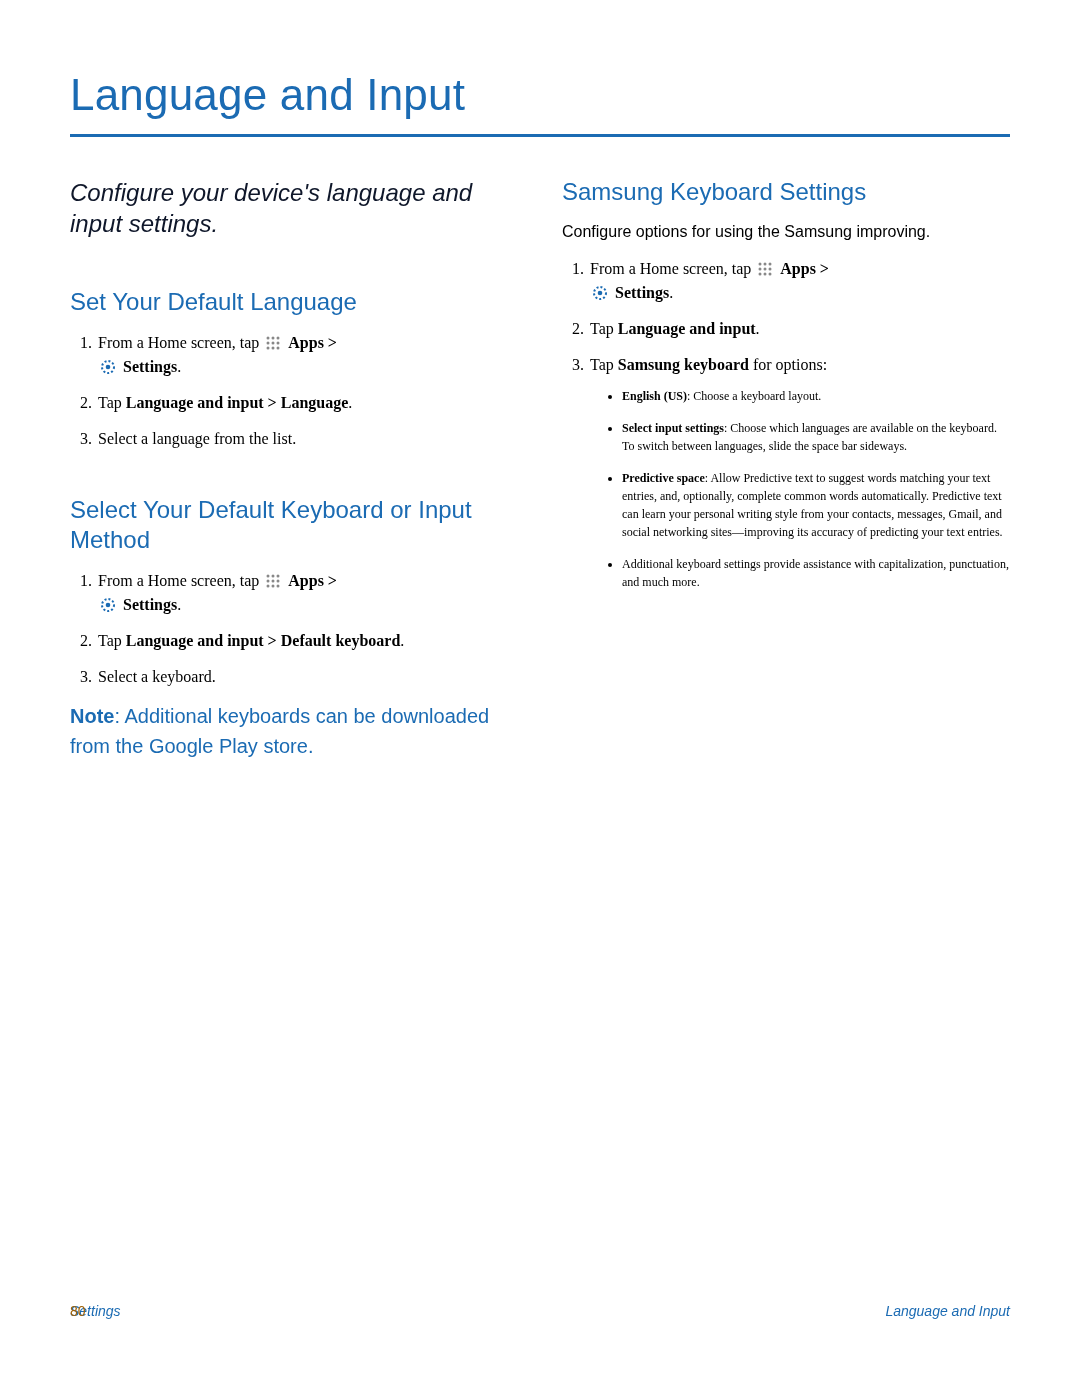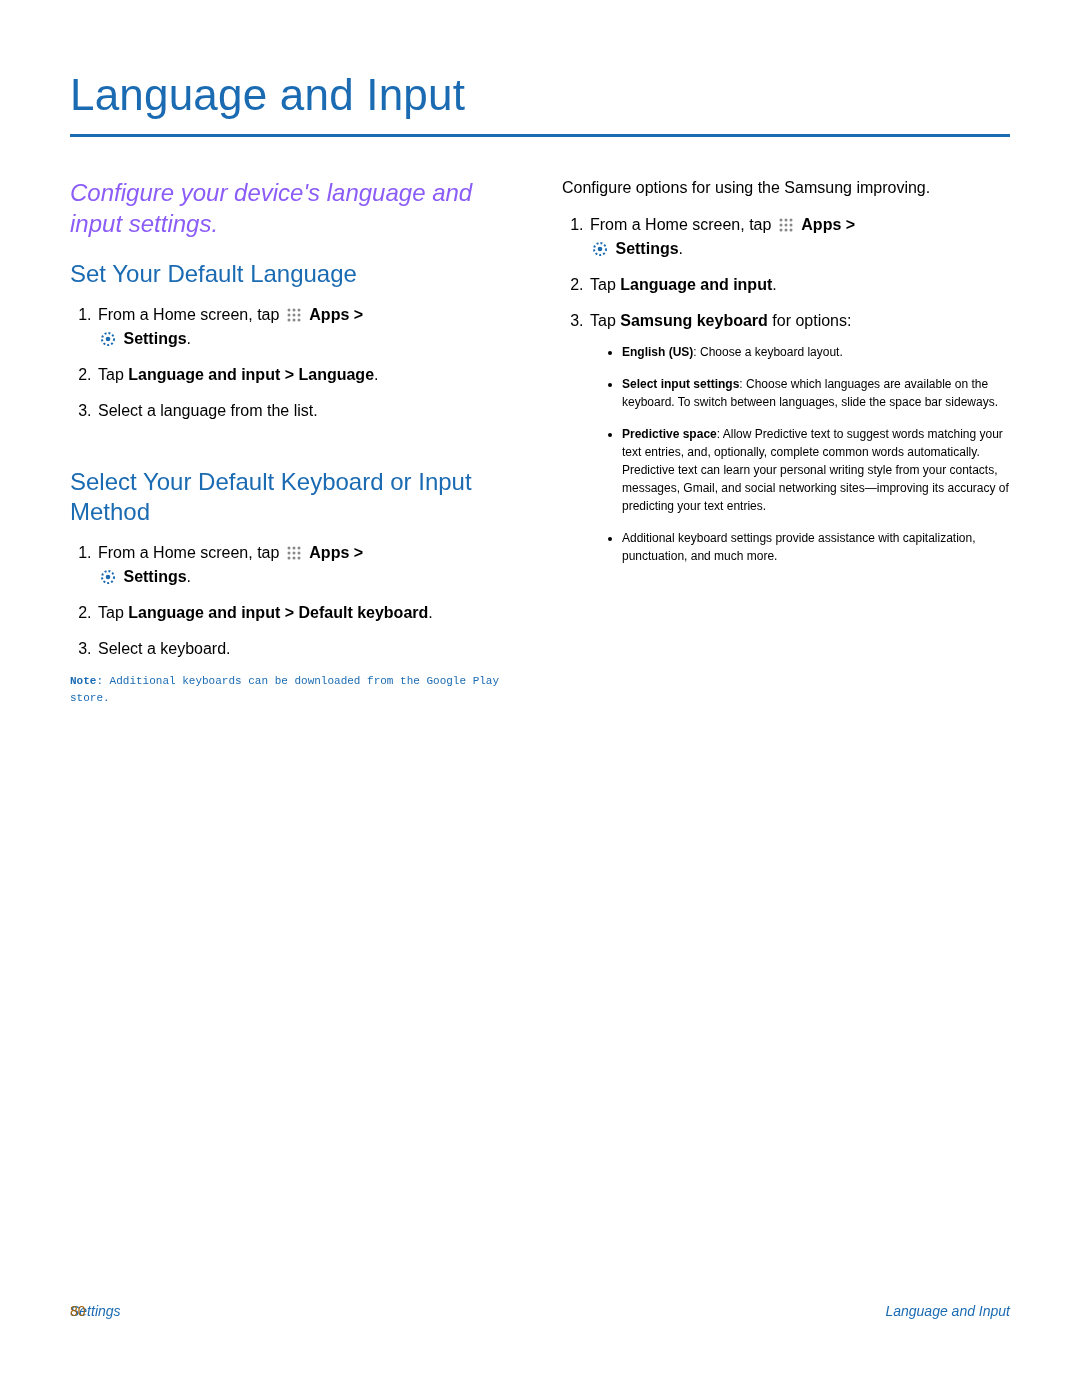--- a/index.html
+++ b/index.html
@@ -2,29 +2,29 @@
 <html><head>
 <meta charset="utf-8">
 <style>
   * { box-sizing: border-box; margin: 0; padding: 0; }
   html, body { width: 1080px; height: 1397px; background: #fff; font-family: Arial, Helvetica, sans-serif; color: #000; }
   .page { position: relative; width: 1080px; height: 1367px; padding: 70px 70px 56px 70px; }
   .page-title { font-size: 44px; font-weight: 400; color: #1b6bb3; letter-spacing: 0.2px; padding-bottom: 14px; }
   .title-rule { border: none; border-top: 3px solid #1b6bb3; margin-bottom: 40px; }
   .columns { display: flex; gap: 44px; }
   .col { flex: 1 1 0; }
-  .intro { font-size: 24px; font-style: italic; color: #8b5cf6; line-height: 1.3; margin-bottom: 20px; }
+  .intro { font-size: 24px; font-style: italic; color: #0f172a; line-height: 1.3; margin-bottom: 48px; }
   h2.section { font-size: 24px; font-weight: 400; color: #1b6bb3; line-height: 1.25; margin-top: 0; margin-bottom: 14px; }
   p.lead { font-size: 16px; line-height: 1.4; margin-bottom: 14px; }
-  ol.steps { list-style: decimal; padding-left: 26px; font-size: 16px; line-height: 1.5; }
+  ol.steps { list-style: decimal; padding-left: 26px; font-size: 16px; line-height: 1.5; font-family: Liberation Serif, serif; }
   ol.steps > li { margin-bottom: 12px; padding-left: 2px; }
   ul.bullets { list-style: disc; padding-left: 32px; font-size: 12px; line-height: 1.5; margin-top: 10px; }
   ul.bullets > li { margin-bottom: 14px; }
   .b { font-weight: bold; }
-  .note { font-size: 11px; line-height: 1.5; color: #1b6bb3; margin-top: 8px; font-family: Liberation Mono, monospace; }
+  .note { font-size: 20px; line-height: 1.5; color: #1b6bb3; margin-top: 8px; }
   .note .b { color: #1b6bb3; }
   .spacer { height: 32px; }
   .icon-apps, .icon-settings { display: inline-block; vertical-align: -3px; margin: 0 3px 0 2px; }
   .icon-apps svg, .icon-settings svg { display: block; }
   .footer { position: absolute; left: 70px; right: 70px; bottom: 48px; display: flex; justify-content: space-between; font-size: 14px; font-style: italic; color: #1b6bb3; }
   .footer .center { position: absolute; left: 0; right: 0; text-align: left; font-style: normal; color: #a16207; }
 </style>
 </head>
 <body>
 
@@ -111,20 +111,21 @@
         </li>
         <li>Select a keyboard.</li>
       </ol>
 
       <p class="note">
         <span class="b">Note</span><span>: Additional keyboards can be downloaded from the Google Play store.</span>
       </p>
     </div>
 
     <div class="col">
+      <h2 class="section" style="margin-top:0">Samsung Keyboard Settings</h2>
       <p class="lead">Configure options for using the Samsung improving.</p>
       <ol class="steps">
         <li>
           <span>From a Home screen, tap </span>
           <span class="icon-apps">
             <svg width="16" height="16" viewBox="0 0 16 16">
                 <g fill="#888">
                   <circle cx="3" cy="3" r="1.5"></circle>
                   <circle cx="8" cy="3" r="1.5"></circle>
                   <circle cx="13" cy="3" r="1.5"></circle>

